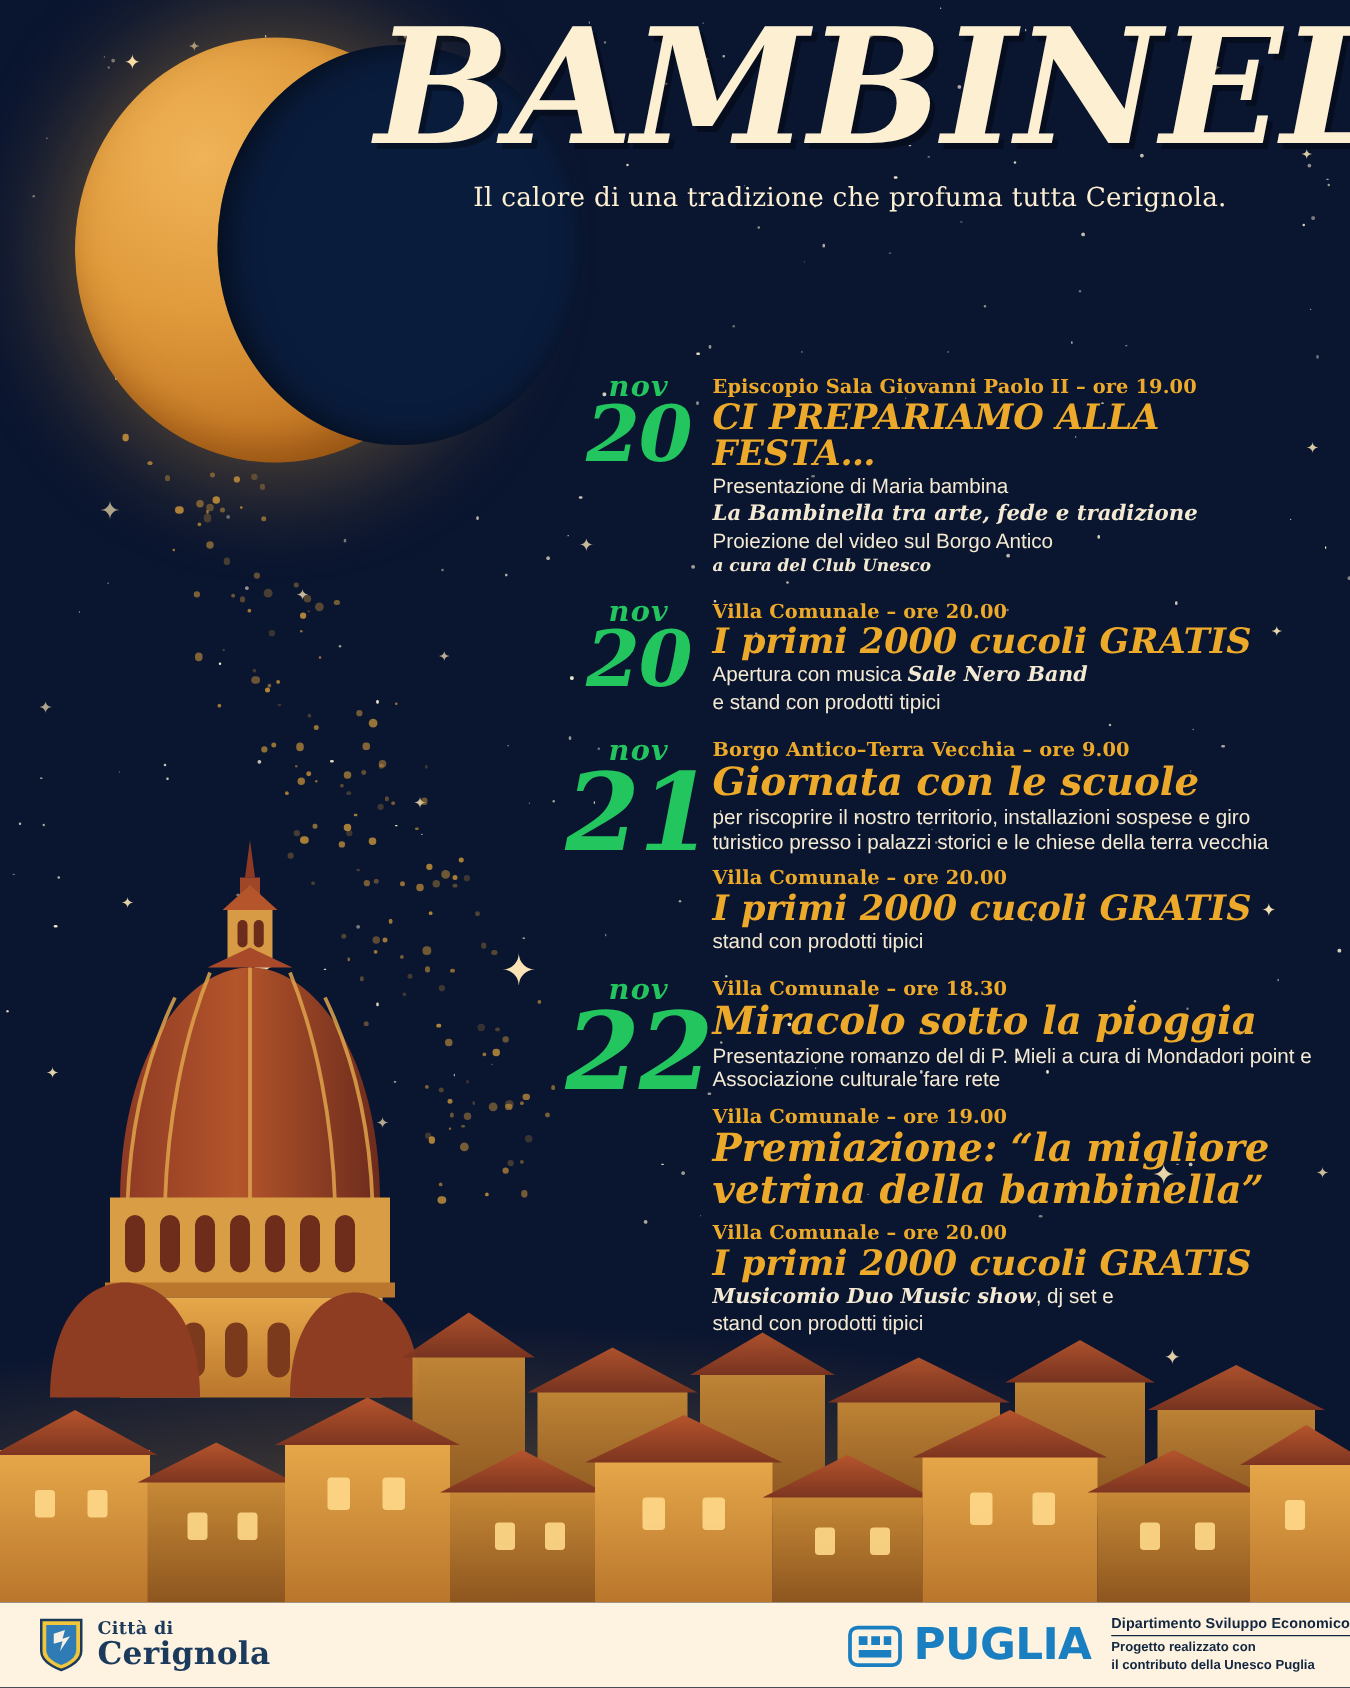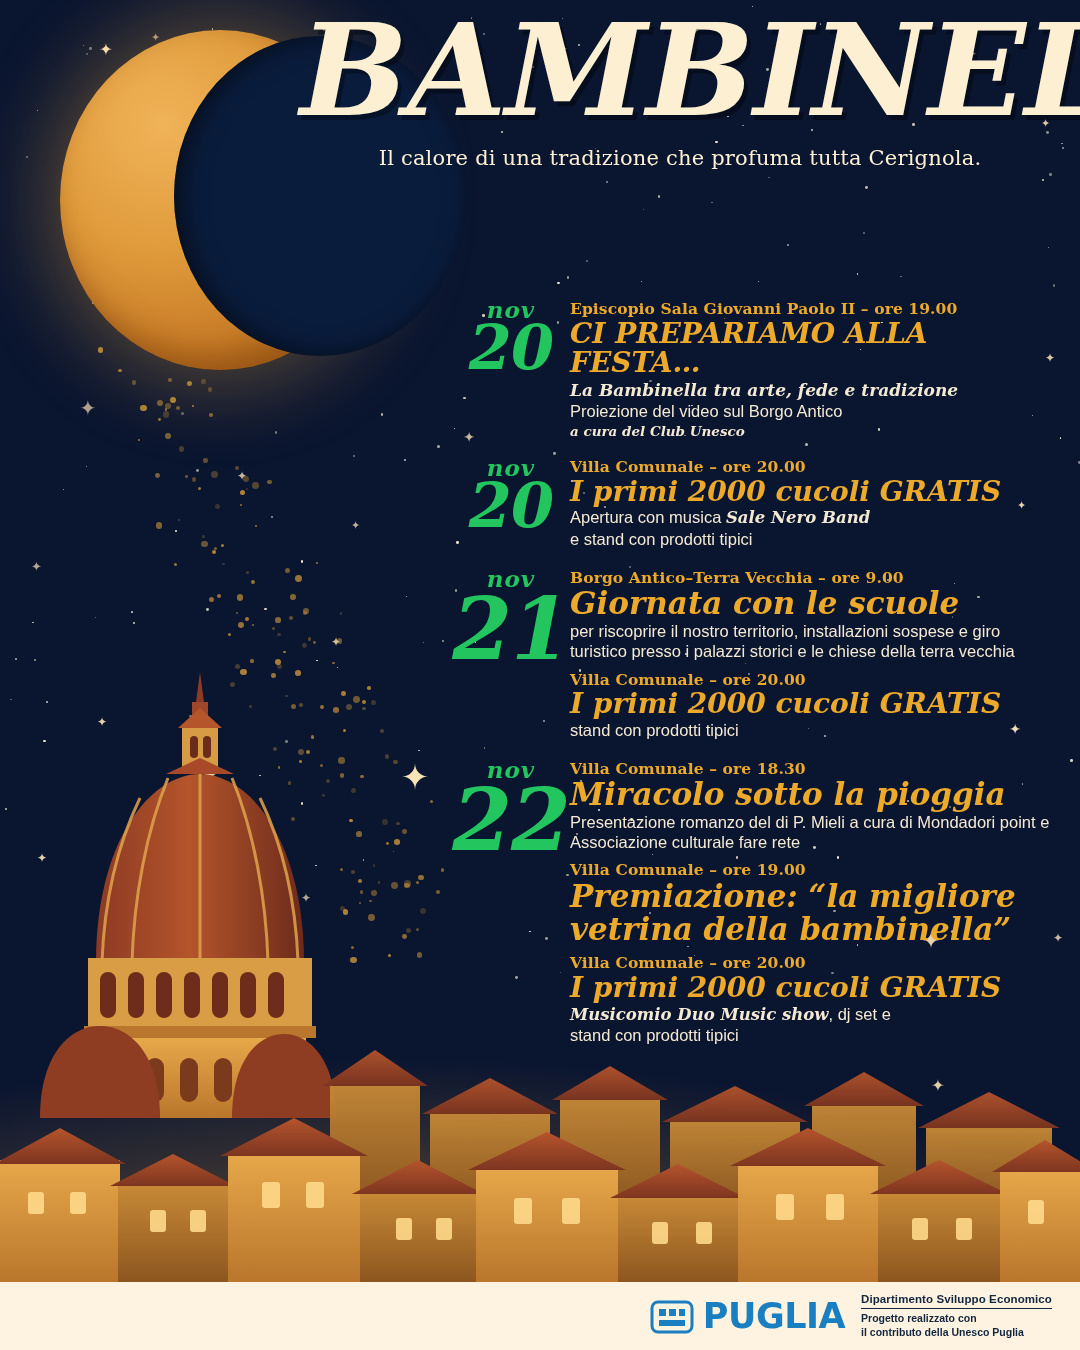--- a/index.html
+++ b/index.html
@@ -210,21 +210,20 @@
   #city-name .big {
     font-family: "DejaVu Serif", serif;
     font-weight: 700;
     font-size: 25px;
     color: #1b3a5c;
     letter-spacing: .2px;
   }
   #footer-right {
     margin-left: auto;
     display: flex; align-items: center; gap: 14px;
-    padding-right: 28px;
   }
   #puglia-logo { display: flex; align-items: center; gap: 9px; }
   #puglia-mark { width: 44px; height: 40px; }
   #puglia-word {
     font-family: "DejaVu Sans", sans-serif;
     font-weight: 700;
     font-size: 35px;
     color: #1a7fc1;
     letter-spacing: -.5px;
   }
@@ -637,20 +636,21 @@
 
     <div class="day-row">
       <div class="day-col">
         <div class="day-mon">nov</div>
         <div class="day-num">20</div>
       </div>
       <div class="events-col">
         <div class="event">
           <div class="ev-venue">Episcopio Sala Giovanni Paolo II – ore 19.00</div>
           <div class="ev-title">CI PREPARIAMO ALLA FESTA…</div>
+          <div class="ev-desc">Presentazione di Maria bambina</div>
           <div class="ev-desc" style="font-family:'DejaVu Serif',serif;font-style:italic;font-weight:700;font-size:17px;">La Bambinella tra arte, fede e tradizione</div>
           <div class="ev-desc">Proiezione del video sul Borgo Antico</div>
           <div class="ev-note">a cura del Club Unesco</div>
         </div>
       </div>
     </div>
 
     <div class="day-row">
       <div class="day-col">
         <div class="day-mon">nov</div>
@@ -840,20 +840,32 @@
           <rect x="826" y="532" width="18" height="26" rx="3"></rect>
           <rect x="912" y="556" width="16" height="22" rx="3"></rect>
           <rect x="956" y="556" width="16" height="22" rx="3"></rect>
           <rect x="1028" y="538" width="16" height="24" rx="3"></rect>
         </g>
       </g>
     </svg>
   </div>
 
   <div id="footer">
+    <div id="footer-left">
+      <svg class="crest" viewBox="0 0 38 46">
+        <path d="M3 3 H35 V28 C35 38 19 43 19 43 C19 43 3 38 3 28 Z" fill="#f2c63c" stroke="#1b3a5c" stroke-width="2"></path>
+        <path d="M7 7 H31 V27 C31 35 19 39 19 39 C19 39 7 35 7 27 Z" fill="#2f7bb5"></path>
+        <path d="M13 14 L22 11 L20 18 L26 16 L18 28 L20 20 L13 22 Z" fill="#f4f0e4"></path>
+        <rect x="9" y="30" width="20" height="3" fill="#2f7bb5"></rect>
+      </svg>
+      <div id="city-name">
+        <div class="small">Città di</div>
+        <div class="big">Cerignola</div>
+      </div>
+    </div>
     <div id="footer-right">
       <div id="puglia-logo">
         <svg id="puglia-mark" viewBox="0 0 44 40">
           <rect x="2" y="6" width="40" height="30" rx="6" fill="none" stroke="#1a7fc1" stroke-width="3"></rect>
           <rect x="9" y="13" width="7" height="7" fill="#1a7fc1"></rect>
           <rect x="19" y="13" width="7" height="7" fill="#1a7fc1"></rect>
           <rect x="29" y="13" width="6" height="7" fill="#1a7fc1"></rect>
           <rect x="9" y="24" width="26" height="6" fill="#1a7fc1"></rect>
         </svg>
         <div id="puglia-word">PUGLIA</div>

